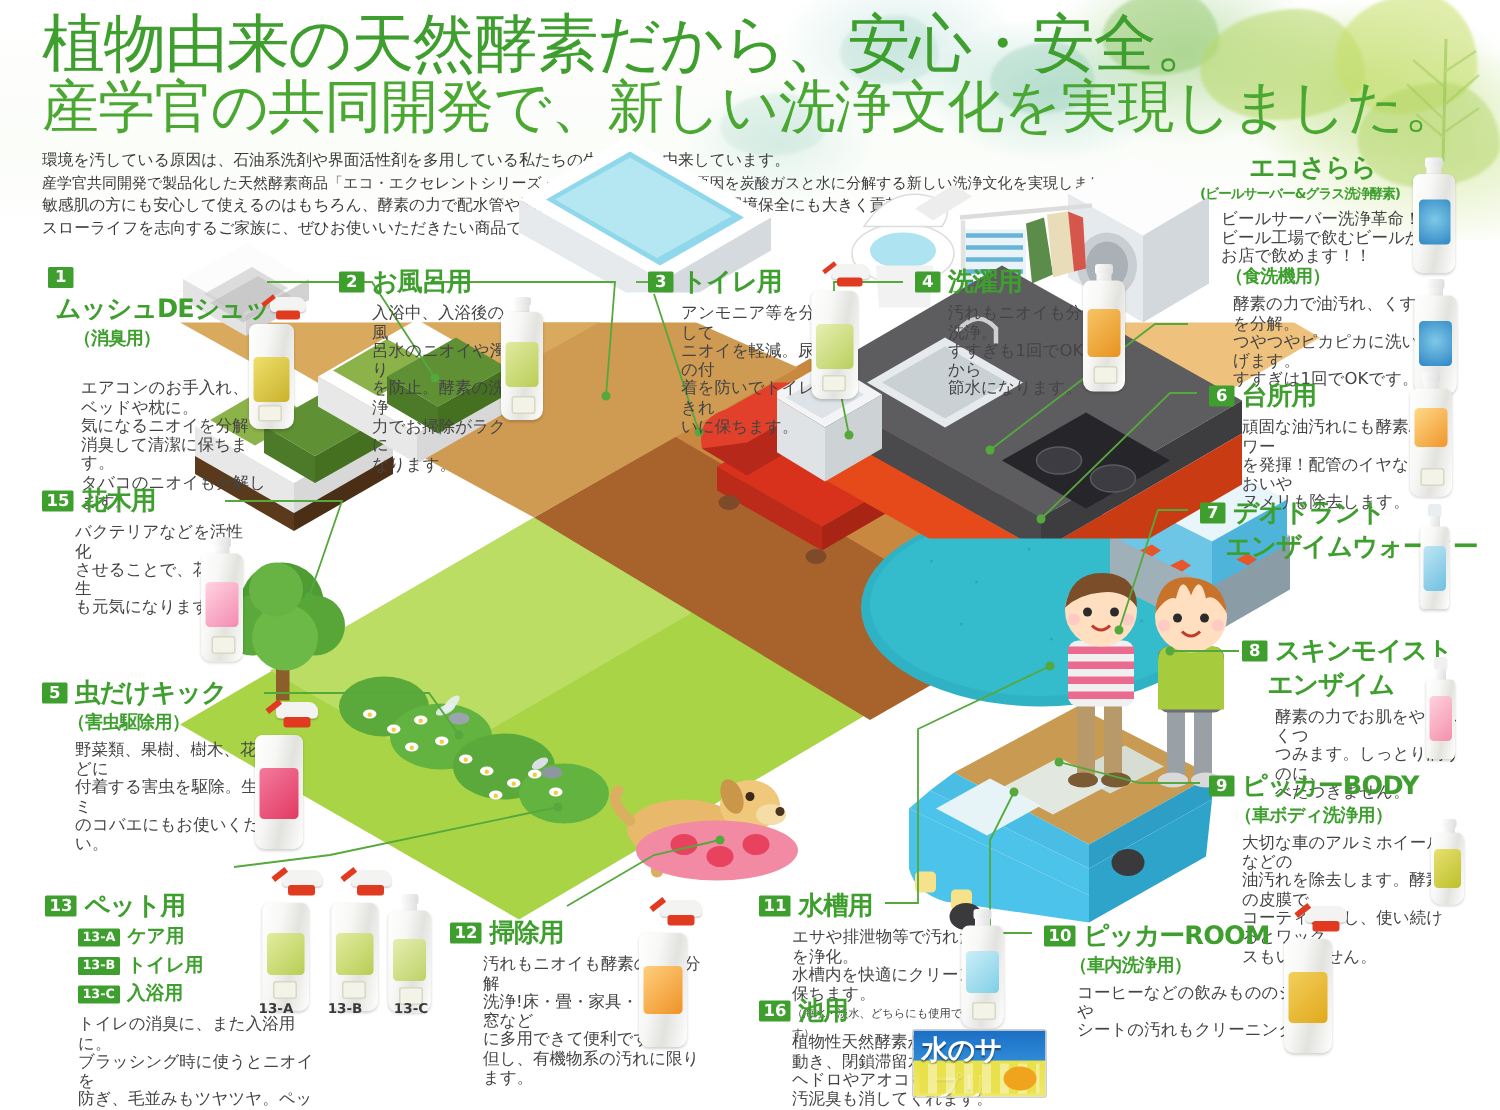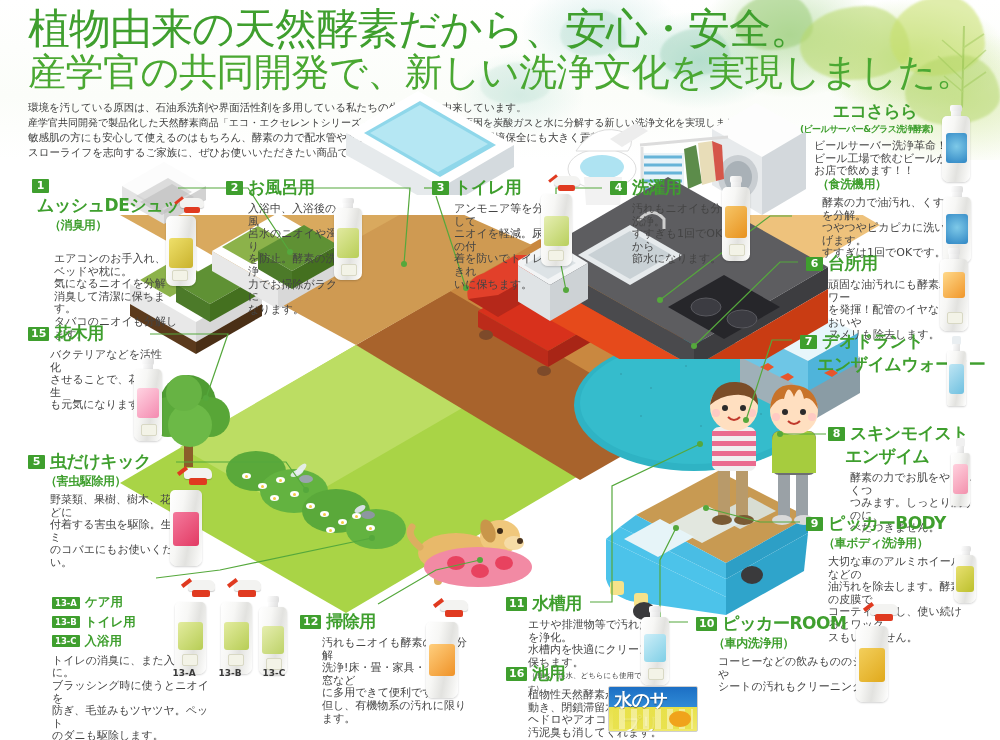--- a/index.html
+++ b/index.html
@@ -645,20 +645,21 @@
     <div class="trig" style="left:20px;top:-4px;width:36px;height:24px;">
       <div class="hd" style="left:8px;top:0;width:28px;height:11px;"></div>
       <div class="lv" style="left:1px;top:1px;width:11px;height:4px;transform:rotate(-38deg);"></div>
       <div class="collar" style="left:13px;top:10px;width:18px;height:7px;"></div>
     </div>
     <div class="b-body" style="left:14px;top:18px;width:32px;height:76px;"></div>
     <div class="b-lbl" style="left:17px;top:40px;width:26px;height:32px;background:linear-gradient(135deg,#ffcf7e,#ef9227);"></div>
   </div>
 
   <div class="item" style="left:30px;top:592px;width:180px;">
+    <div><span class="num">13</span><span class="ttl">ペット用</span></div>
     <div class="subrow">
       <span class="chip">13-A</span><span class="chiplbl">ケア用</span>
     </div>
     <div class="subrow">
       <span class="chip">13-B</span><span class="chiplbl">トイレ用</span>
     </div>
     <div class="subrow">
       <span class="chip">13-C</span><span class="chiplbl">入浴用</span>
     </div>
     <div class="desc" style="white-space:pre-line;margin-top:5px;">トイレの消臭に、また入浴用に。

